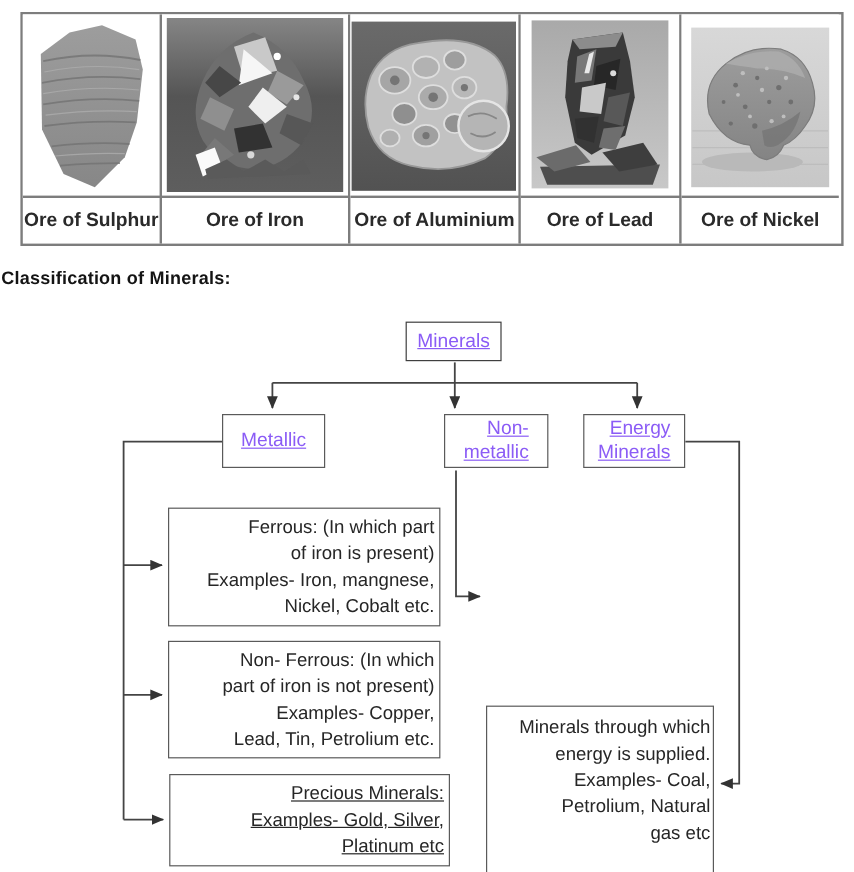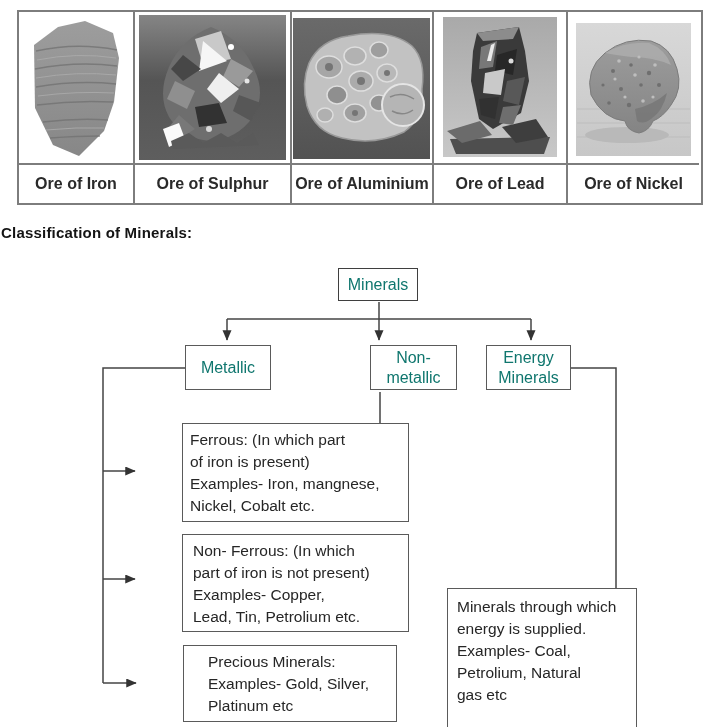--- a/index.html
+++ b/index.html
@@ -29,28 +29,27 @@
   
   .heading {
     position:absolute; left:1px; top:224px;
     font-size:15px; font-weight:bold; color:#141414; letter-spacing:0.2px;
   }
 
   
   .fc-lines { position:absolute; left:0; top:0; width:712px; height:727px; pointer-events:none; }
   .fc-box {
     position:absolute; border:1.5px solid #5a5a5a; background:#ffffff;
-    display:flex; align-items:center; justify-content:center; text-align:center;
-    font-size:16px; color:#0f766e; white-space:pre-line; line-height:20px;
+    display:flex; align-items:center; justify-content:center; text-align:right;
+    font-size:16px; color:#8b5cf6; white-space:pre-line; line-height:20px;text-decoration:underline;
   }
   .fc-desc {
     position:absolute; border:1.5px solid #5a5a5a; background:#ffffff;
     font-size:15.5px; color:#262626; white-space:pre-line; line-height:22px;
-    text-align:left;
-    margin-left:42px;
+    text-align:right;
   }
 </style>
 </head>
 <body>
 
 <div class="page">
 
   <div class="ore-table">
 
     <div class="ore-cell">
@@ -201,22 +200,22 @@
             <circle cx="86" cy="52" r="1.8"></circle>
           <circle cx="46" cy="66" r="1.6"></circle>
             <circle cx="66" cy="62" r="1.8"></circle>
             <circle cx="84" cy="84" r="1.6"></circle>
           <circle cx="56" cy="84" r="1.6"></circle>
             <circle cx="74" cy="88" r="1.8"></circle>
         </g>
       </svg>
     </div>
 
+    <div class="ore-label">Ore of Sulphur</div>
     <div class="ore-label">Ore of Iron</div>
-    <div class="ore-label">Ore of Sulphur</div>
     <div class="ore-label">Ore of Aluminium</div>
     <div class="ore-label">Ore of Lead</div>
     <div class="ore-label last">Ore of Nickel</div>
   </div>
 
   <div class="heading">Classification of Minerals:</div>
 
   <svg class="fc-lines" width="712" height="727" viewBox="0 0 712 727">
     <defs>
       <marker id="arr" markerWidth="8" markerHeight="7" refX="6.5" refY="3" orient="auto">
@@ -251,21 +250,21 @@
   <div class="fc-desc" style="left:140px; top:423px; width:227px; height:99px; padding:5px 4px 4px 7px;">Ferrous: (In which part
 of iron is present)
 Examples- Iron, mangnese,
 Nickel, Cobalt etc.</div>
 
   <div class="fc-desc" style="left:140px; top:534px; width:227px; height:98px; padding:5px 4px 4px 10px;">Non- Ferrous: (In which
 part of iron is not present)
 Examples- Copper,
 Lead, Tin, Petrolium etc.</div>
 
-  <div class="fc-desc" style="left:141px; top:645px; width:214px; height:77px; padding:5px 4px 20px 24px;">Precious Minerals:
+  <div class="fc-desc" style="left:141px; top:645px; width:234px; height:77px; padding:5px 4px 20px 24px;text-decoration:underline;">Precious Minerals:
 Examples- Gold, Silver,
 Platinum etc</div>
 
 
   <div class="fc-desc" style="left:405px; top:588px; width:190px; height:148px; padding:7px 2px 4px 9px;">Minerals through which
 energy is supplied.
 Examples- Coal,
 Petrolium, Natural
 gas etc</div>
 

